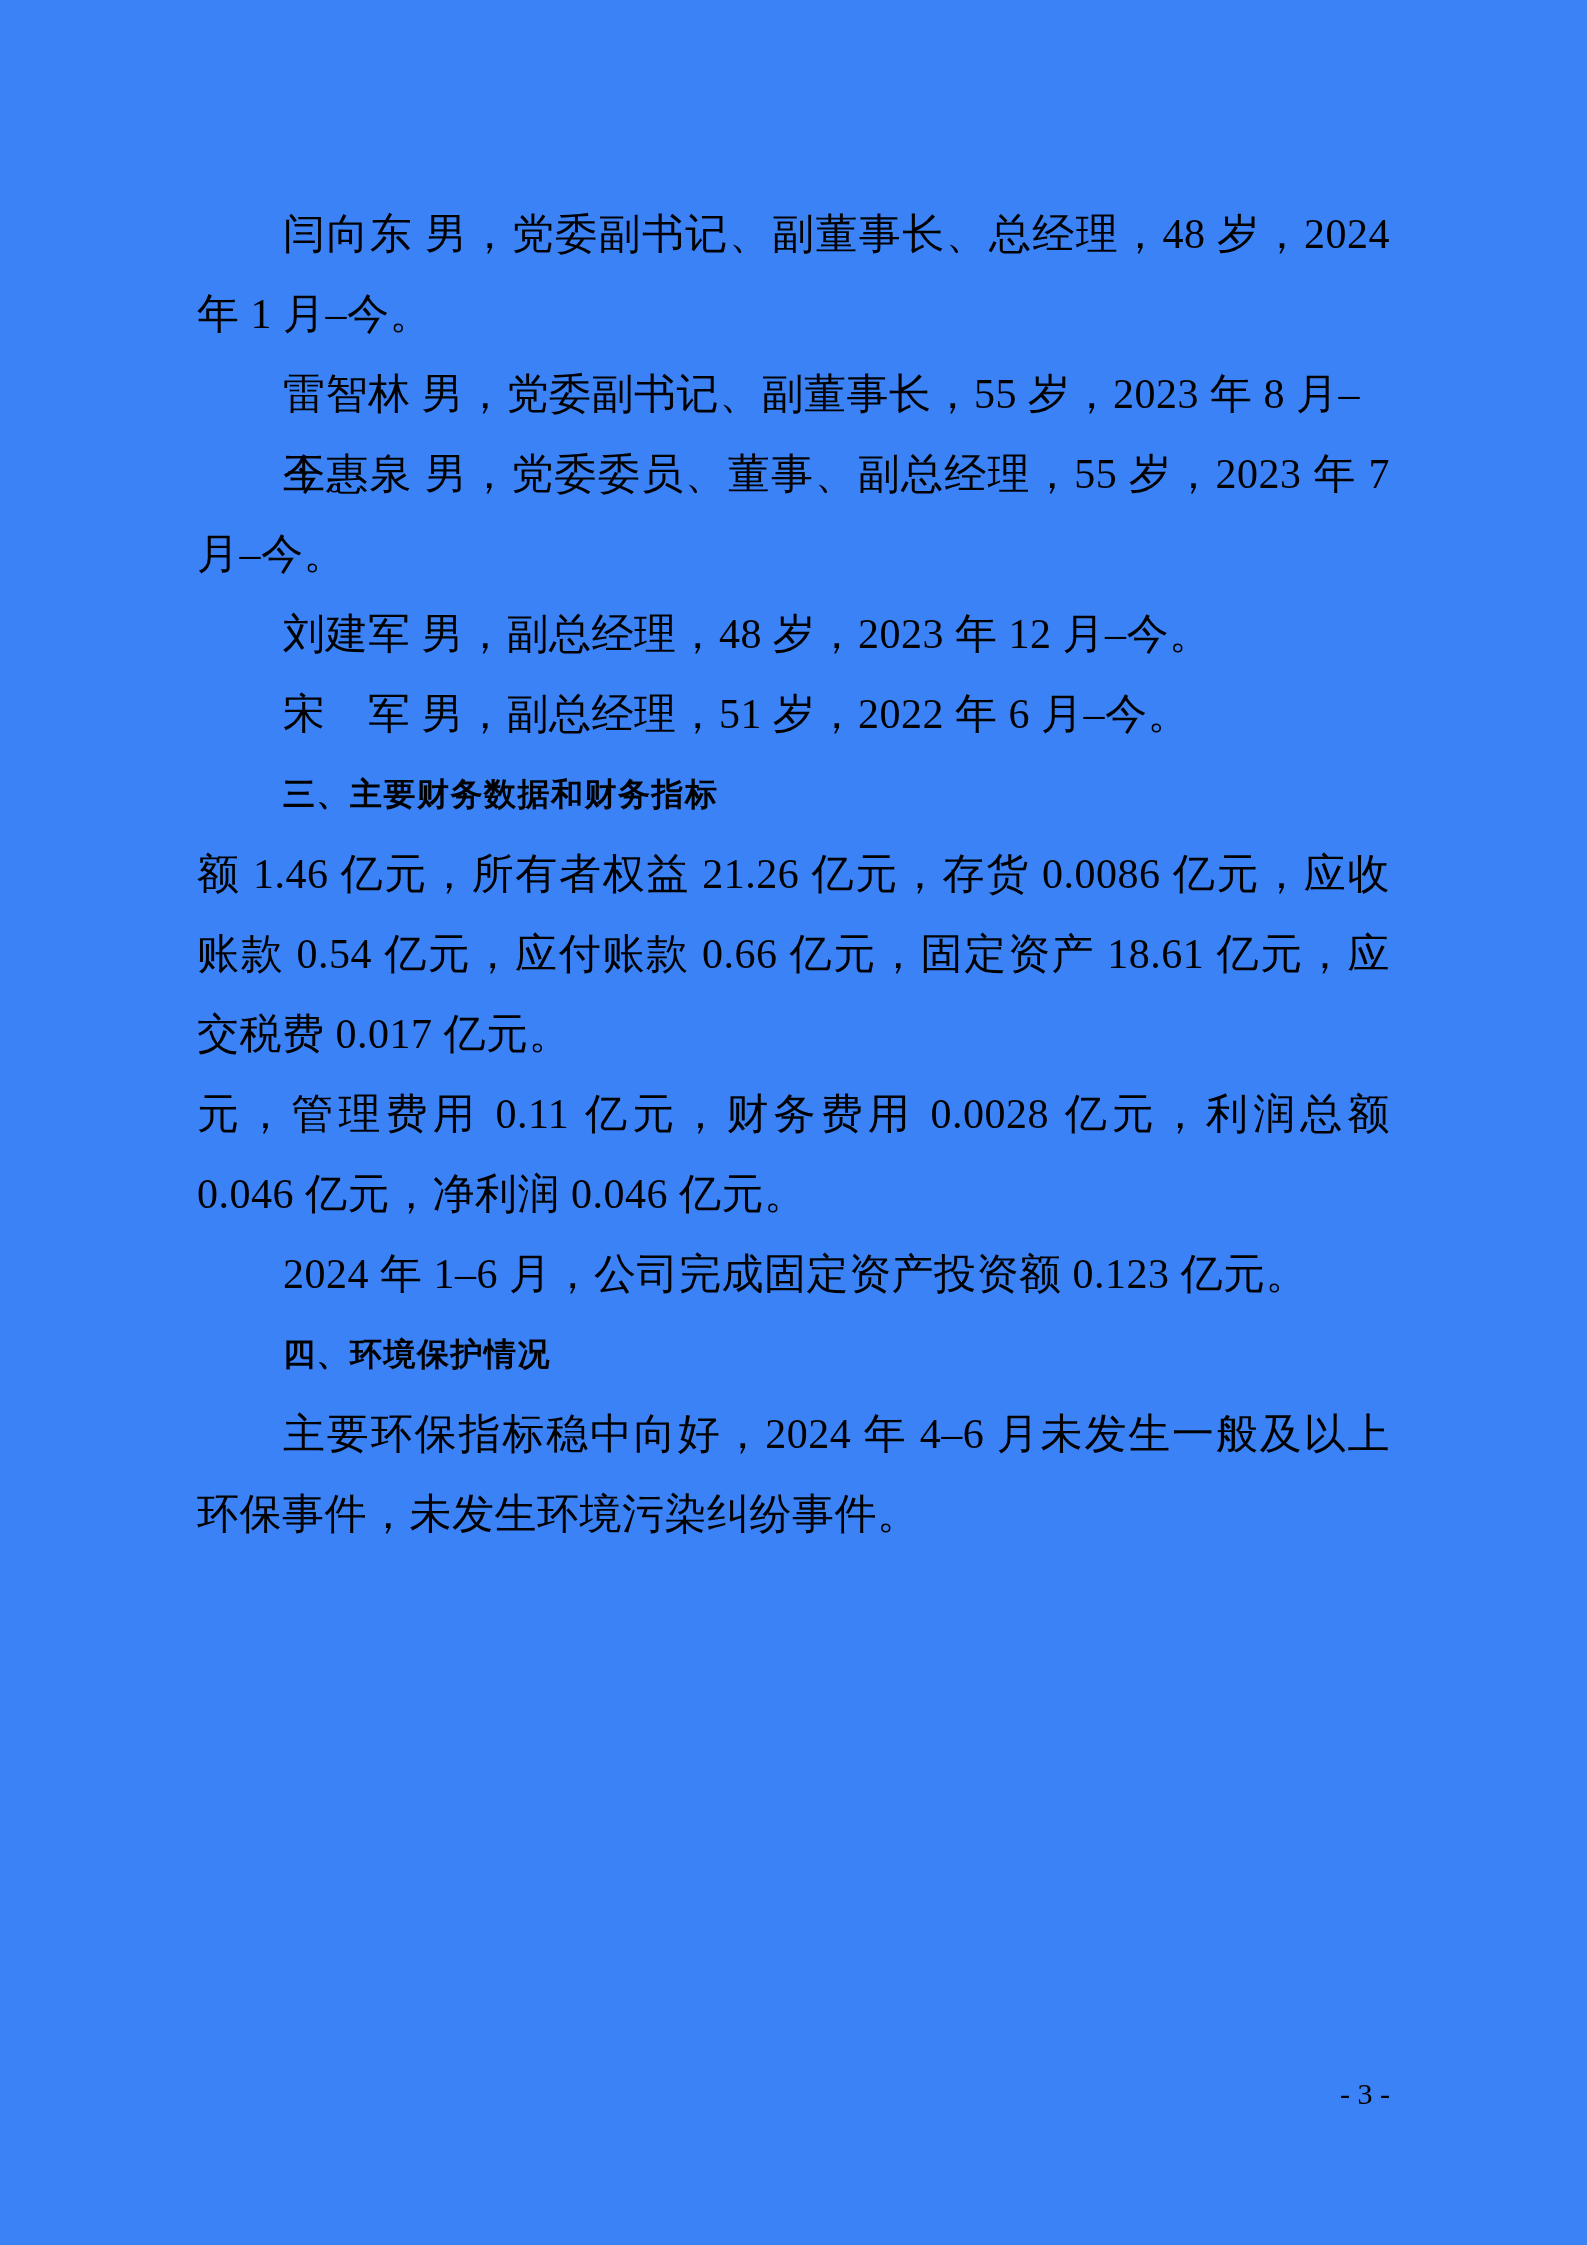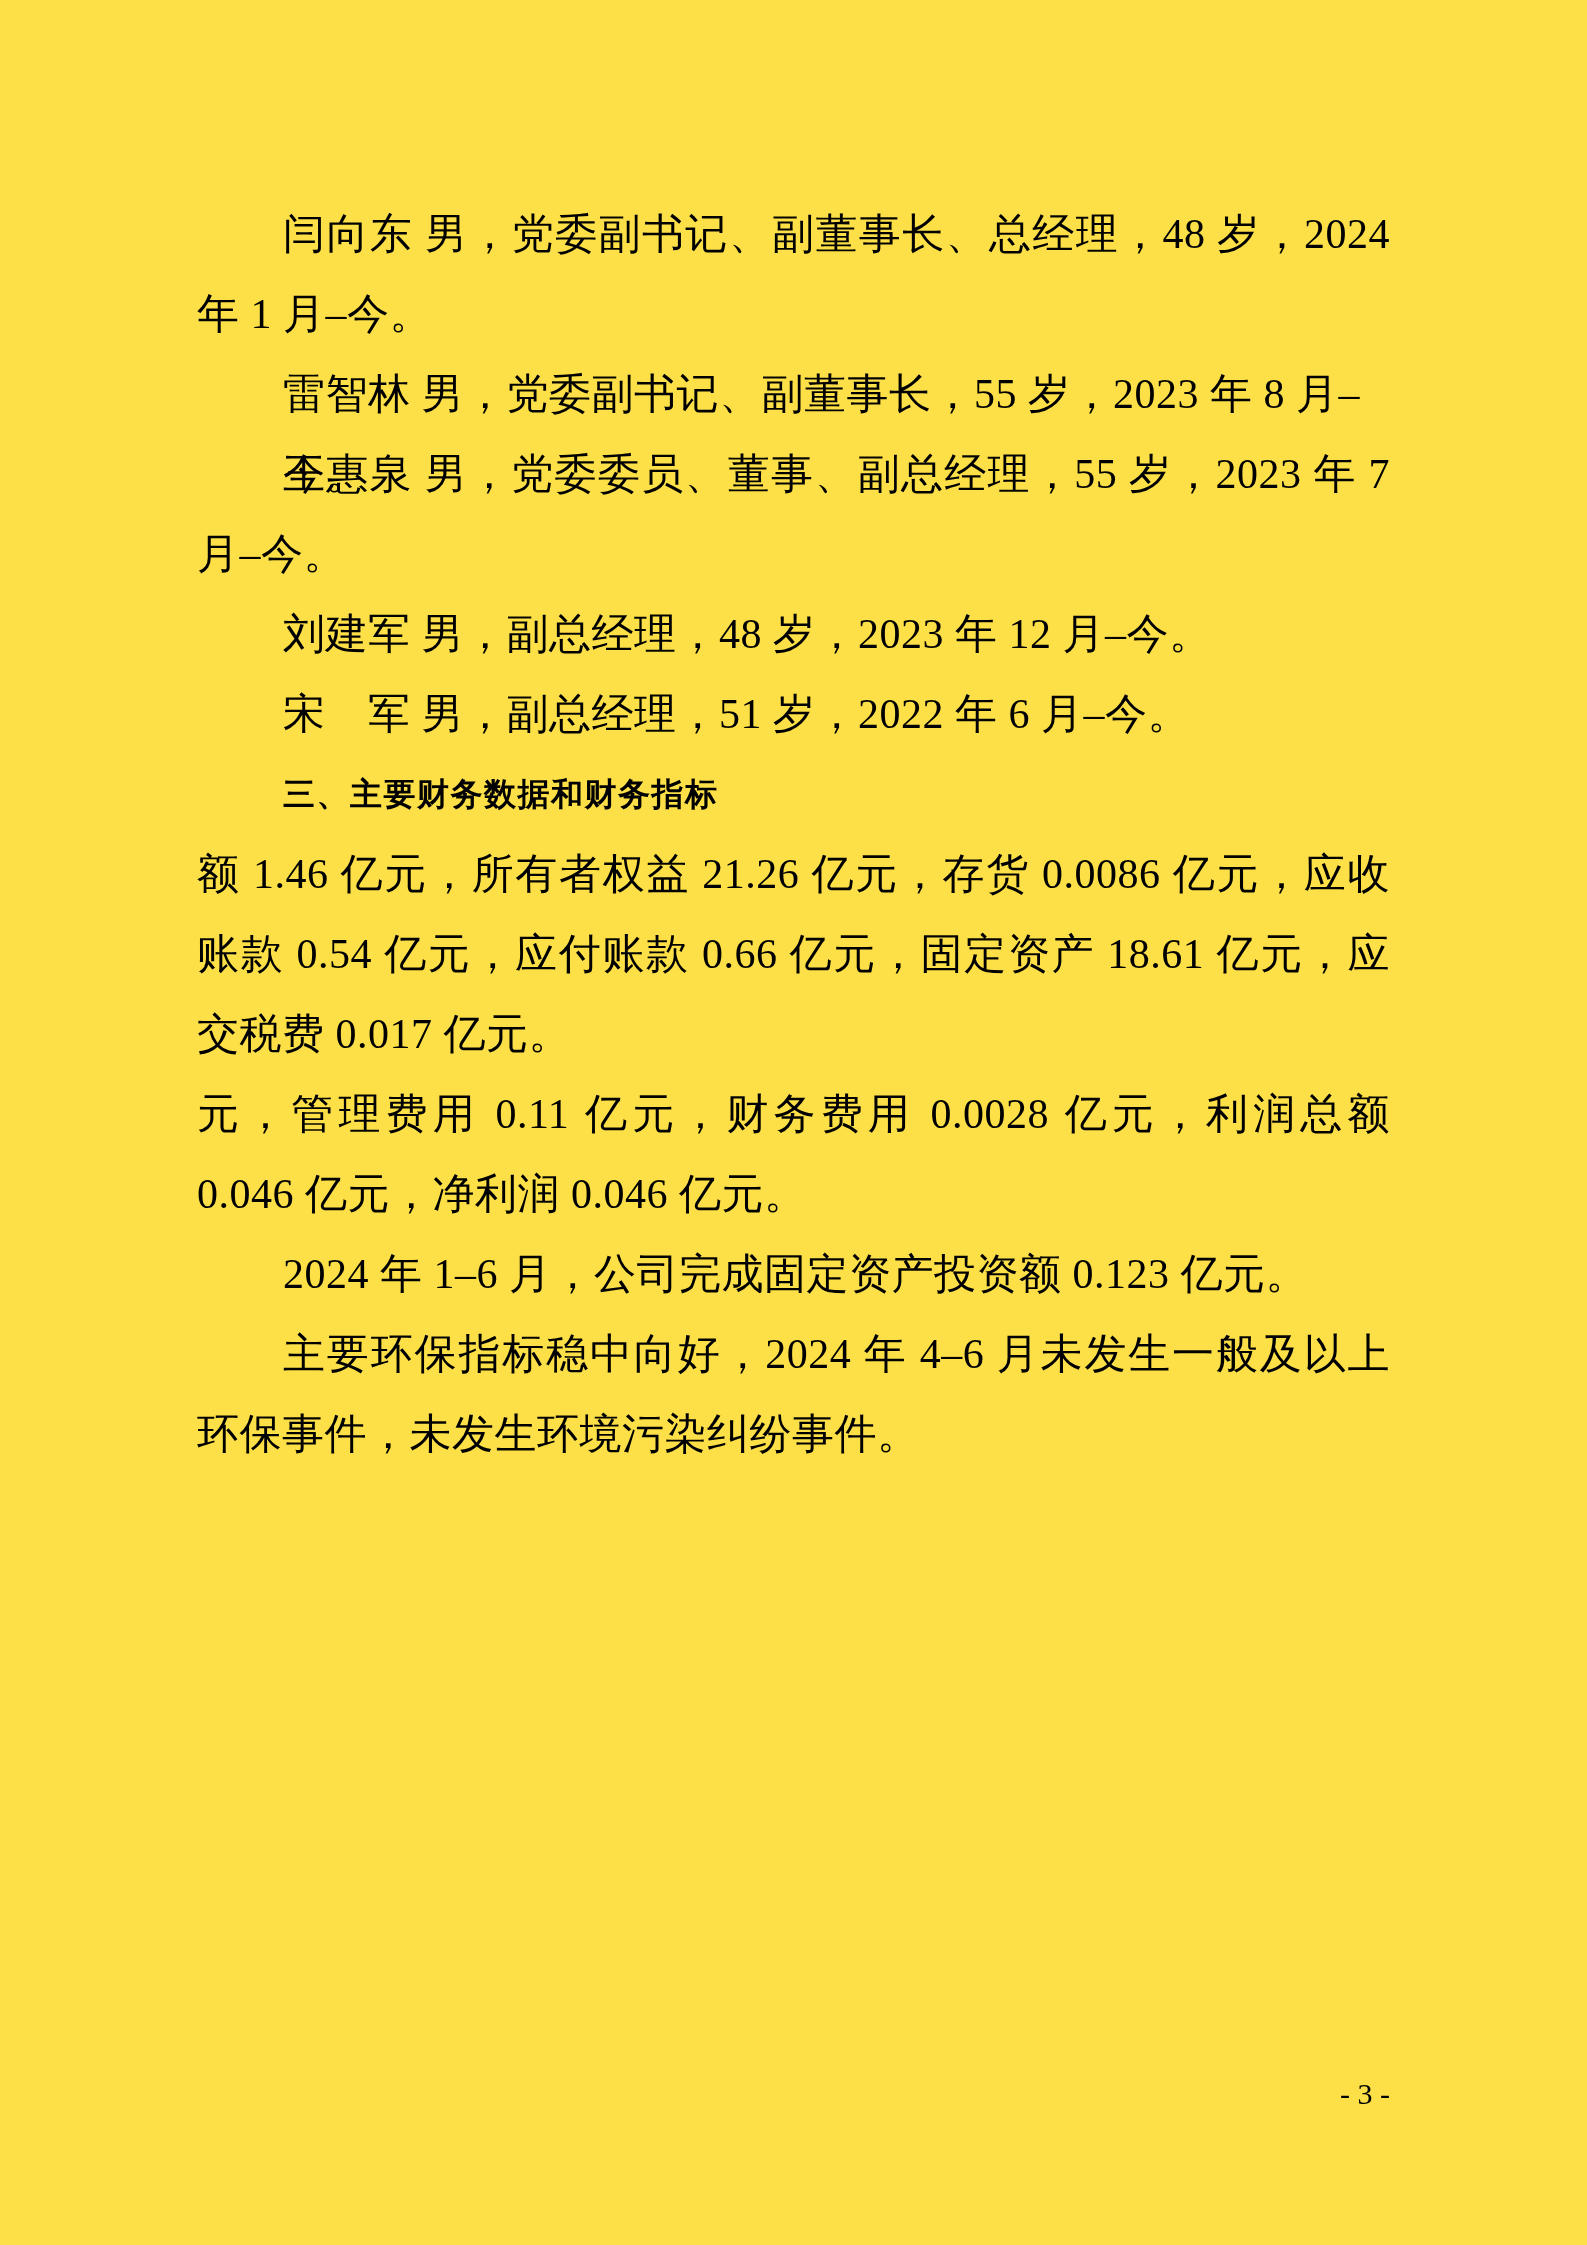--- a/index.html
+++ b/index.html
@@ -1,21 +1,21 @@
 <!DOCTYPE html>
 <html><head>
 <meta charset="utf-8">
 <style>
   * { margin: 0; padding: 0; box-sizing: border-box; }
   html, body { background: #ffffff; }
   .page {
     position: relative;
     width: 1587px;
     height: 2245px;
-    background: #fde047;
+    background: #3b82f6;
     color: #000000;
     font-family: "Liberation Serif", "DejaVu Serif", serif;
     overflow: hidden;
     padding-left: 17px;
   }
   .doc-body {
     position: absolute;
     left: 197px;
     top: 194px;
     width: 1193px;
@@ -64,19 +64,20 @@
       <div class="line">月–今。</div>
       <div class="line indent">刘建军 男，副总经理，48 岁，2023 年 12 月–今。</div>
       <div class="line indent">宋　军 男，副总经理，51 岁，2022 年 6 月–今。</div>
       <div class="line heading indent">三、主要财务数据和财务指标</div>
       <div class="line justify">额 1.46 亿元，所有者权益 21.26 亿元，存货 0.0086 亿元，应收</div>
       <div class="line justify">账款 0.54 亿元，应付账款 0.66 亿元，固定资产 18.61 亿元，应</div>
       <div class="line">交税费 0.017 亿元。</div>
       <div class="line justify">元，管理费用 0.11 亿元，财务费用 0.0028 亿元，利润总额</div>
       <div class="line">0.046 亿元，净利润 0.046 亿元。</div>
       <div class="line indent">2024 年 1–6 月，公司完成固定资产投资额 0.123 亿元。</div>
+      <div class="line heading indent">四、环境保护情况</div>
       <div class="line indent justify">主要环保指标稳中向好，2024 年 4–6 月未发生一般及以上</div>
       <div class="line">环保事件，未发生环境污染纠纷事件。</div>
     </main>
   <footer class="page-footer">
     <span class="page-number">- 3 -</span>
   </footer>
 </div>
 
 </body></html>

